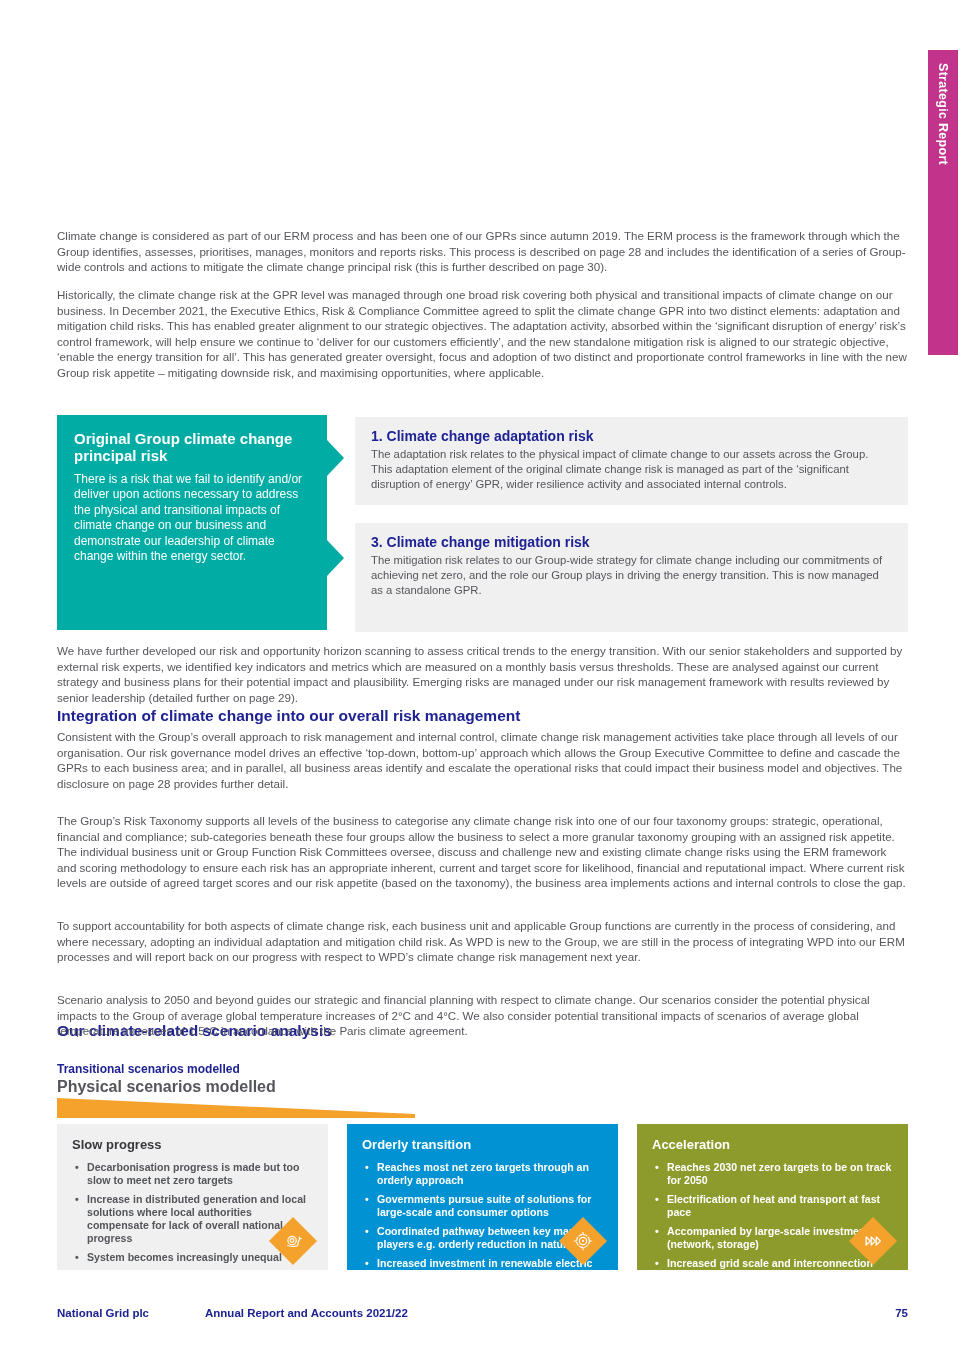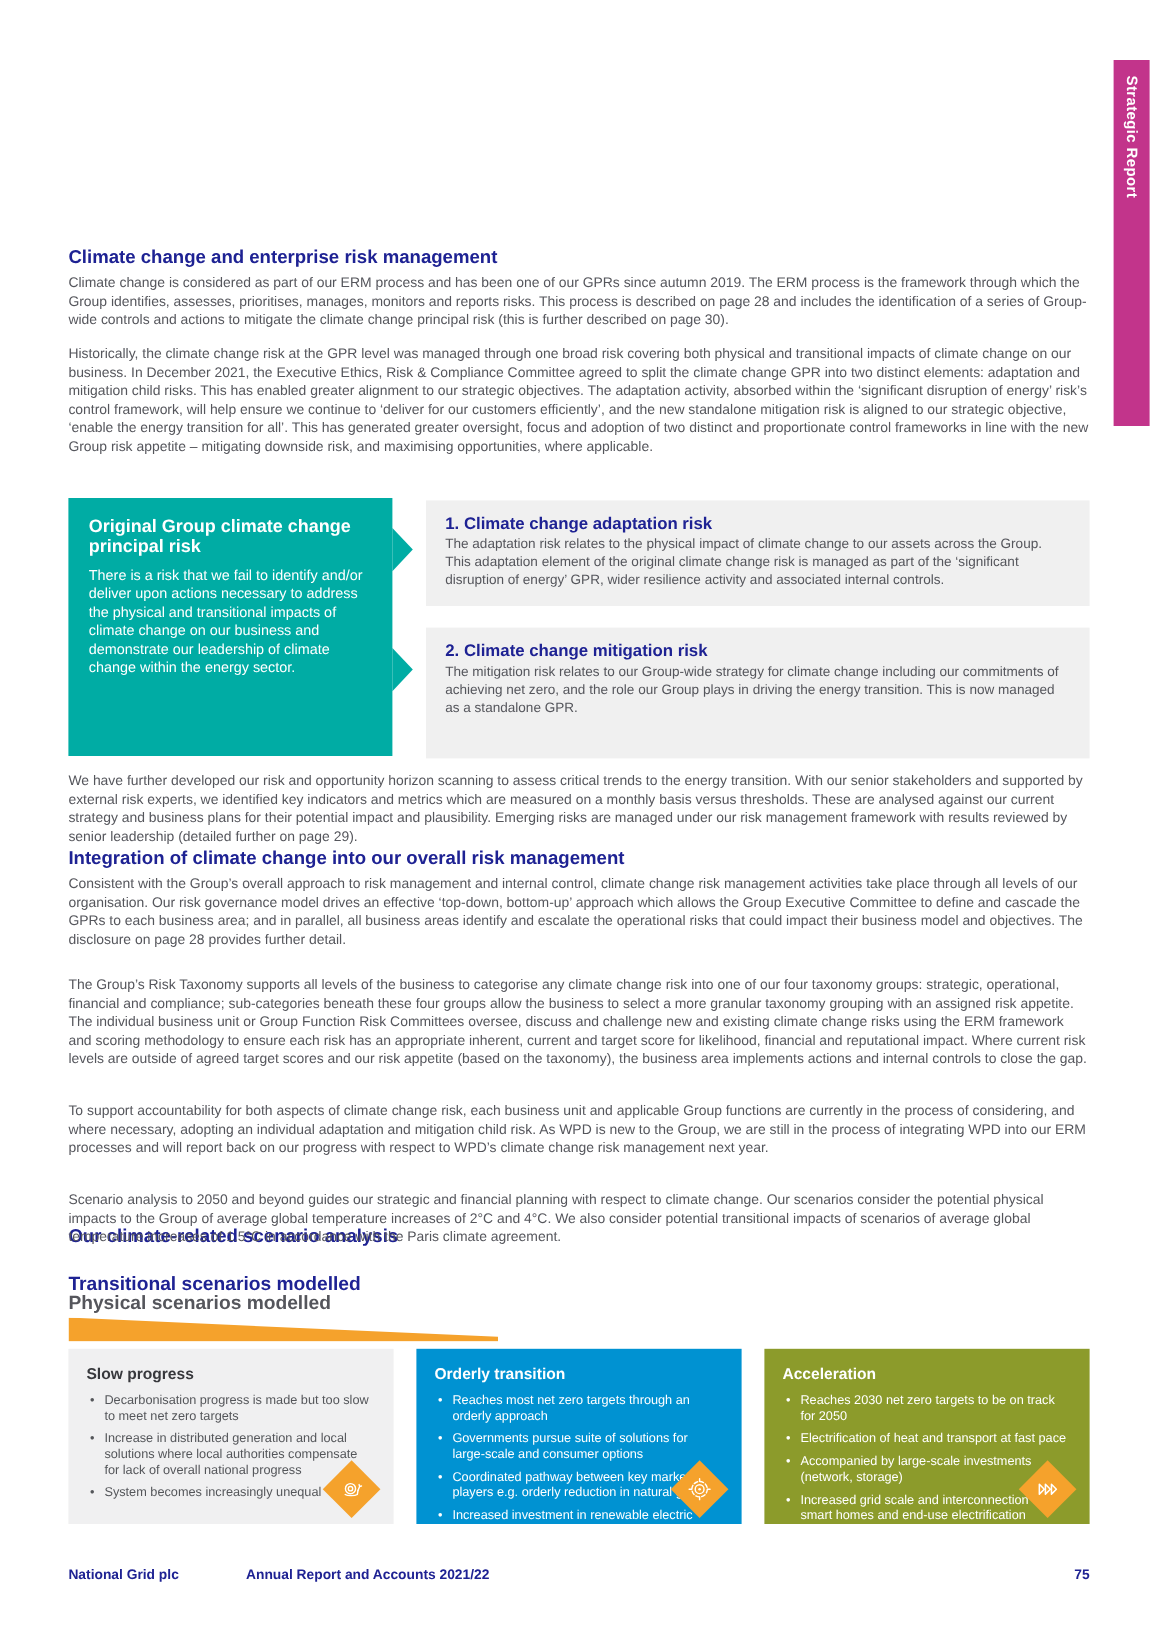--- a/index.html
+++ b/index.html
@@ -26,72 +26,71 @@
   .teal-arrow{position:absolute;left:270px;width:0;height:0;
     border-top:18px solid transparent;border-bottom:18px solid transparent;
     border-left:17px solid #00ACA4;}
   .teal-arrow.a1{top:25px;} .teal-arrow.a2{top:125px;}
   .gbox{position:absolute;left:298px;width:553px;background:#F0F0F0;box-sizing:border-box;
     padding:11px 16px;}
   .gbox.b1{top:2px;height:88px;} .gbox.b2{top:108px;height:109px;}
   .gbox-title{font-size:14px;font-weight:bold;color:#1E2293;margin:0 0 3px 0;}
   .gbox-body{font-size:11.3px;line-height:1.32;color:#55565C;}
   
-  .label-blue{left:57px;width:500px;font-size:16px;font-weight:bold;color:#1E2293;}
+  .label-blue{left:57px;width:500px;font-size:12px;font-weight:bold;color:#1E2293;}
   .label-gray{left:57px;width:500px;font-size:16px;font-weight:bold;color:#55565C;}
   
   .wedge{left:57px;top:1098px;width:358px;height:20px;background:#F5A22C;
     -webkit-clip-path:polygon(0 0,100% 80%,100% 100%,0 100%);
     clip-path:polygon(0 0,100% 80%,100% 100%,0 100%);}
   
   .cards{left:57px;top:1124px;width:851px;height:174px;display:flex;gap:19px;}
   .card{flex:0 0 271px;height:146px;box-sizing:border-box;padding:13px 15px;position:relative;}
   .card.c1{background:#F0F0F1;color:#54565A;}
   .card.c1 .card-title{color:#37383C;}
   .card.c2{background:#0092D2;color:#fff;}
   .card.c3{background:#8C9B2B;color:#fff;}
   .card-title{font-size:13px;font-weight:bold;margin:0 0 9px 0;}
   .card ul{margin:0;padding:0;list-style:none;font-size:10.6px;line-height:1.22;}
-  .card ul li{position:relative;padding-left:15px;margin-bottom:6px;}
+  .card ul li{position:relative;padding-left:15px;margin-bottom:6px;font-weight:bold;}
   .card ul li::before{content:"\2022";position:absolute;left:3px;top:0;}
   .diamond{position:absolute;right:18px;bottom:12px;width:34px;height:34px;background:#F5A22C;
     transform:rotate(45deg);display:flex;align-items:center;justify-content:center;}
   .diamond svg{transform:rotate(-45deg);}
   
   .footer{left:57px;top:1307px;width:851px;display:flex;align-items:baseline;
     font-size:11.5px;font-weight:bold;color:#1E2293;}
   .footer .report{margin-left:56px;}
   .footer .pagenum{margin-left:auto;}
 </style>
 </head>
 <body>
 
 <div class="page">
 
   <div class="abs side-tab">
     <span>Strategic Report</span>
   </div>
 
-  <div class="abs h2" style="top:206px;">Climate change and enterprise risk management</div>
   <div class="abs body-p" style="top:228px;">Climate change is considered as part of our ERM process and has been one of our GPRs since autumn 2019. The ERM process is the framework through which the Group identifies, assesses, prioritises, manages, monitors and reports risks. This process is described on page 28 and includes the identification of a series of Group-wide controls and actions to mitigate the climate change principal risk (this is further described on page 30).</div>
   <div class="abs body-p" style="top:287px;">Historically, the climate change risk at the GPR level was managed through one broad risk covering both physical and transitional impacts of climate change on our business. In December 2021, the Executive Ethics, Risk &amp; Compliance Committee agreed to split the climate change GPR into two distinct elements: adaptation and mitigation child risks. This has enabled greater alignment to our strategic objectives. The adaptation activity, absorbed within the ‘significant disruption of energy’ risk’s control framework, will help ensure we continue to ‘deliver for our customers efficiently’, and the new standalone mitigation risk is aligned to our strategic objective, ‘enable the energy transition for all’. This has generated greater oversight, focus and adoption of two distinct and proportionate control frameworks in line with the new Group risk appetite – mitigating downside risk, and maximising opportunities, where applicable.</div>
 
   <div class="abs graphic-row">
     <div class="teal-box">
       <div class="teal-title">Original Group climate change principal risk</div>
       <div class="teal-body">There is a risk that we fail to identify and/or deliver upon actions necessary to address the physical and transitional impacts of climate change on our business and demonstrate our leadership of climate change within the energy sector.</div>
     </div>
     <div class="teal-arrow a1"></div>
     <div class="teal-arrow a2"></div>
     <div class="gbox b1">
       <div class="gbox-title">1. Climate change adaptation risk</div>
       <div class="gbox-body">The adaptation risk relates to the physical impact of climate change to our assets across the Group. This adaptation element of the original climate change risk is managed as part of the ‘significant disruption of energy’ GPR, wider resilience activity and associated internal controls.</div>
     </div>
     <div class="gbox b2">
-      <div class="gbox-title">2. Climate change mitigation risk</div>
+      <div class="gbox-title">3. Climate change mitigation risk</div>
       <div class="gbox-body">The mitigation risk relates to our Group-wide strategy for climate change including our commitments of achieving net zero, and the role our Group plays in driving the energy transition. This is now managed as a standalone GPR.</div>
     </div>
   </div>
 
   <div class="abs body-p" style="top:643px;">We have further developed our risk and opportunity horizon scanning to assess critical trends to the energy transition. With our senior stakeholders and supported by external risk experts, we identified key indicators and metrics which are measured on a monthly basis versus thresholds. These are analysed against our current strategy and business plans for their potential impact and plausibility. Emerging risks are managed under our risk management framework with results reviewed by senior leadership (detailed further on page 29).</div>
 
   <div class="abs h2" style="top:707px;">Integration of climate change into our overall risk management</div>
   <div class="abs body-p" style="top:729px;">Consistent with the Group’s overall approach to risk management and internal control, climate change risk management activities take place through all levels of our organisation. Our risk governance model drives an effective ‘top-down, bottom-up’ approach which allows the Group Executive Committee to define and cascade the GPRs to each business area; and in parallel, all business areas identify and escalate the operational risks that could impact their business model and objectives. The disclosure on page 28 provides further detail.</div>
   <div class="abs body-p" style="top:813px;">The Group’s Risk Taxonomy supports all levels of the business to categorise any climate change risk into one of our four taxonomy groups: strategic, operational, financial and compliance; sub-categories beneath these four groups allow the business to select a more granular taxonomy grouping with an assigned risk appetite. The individual business unit or Group Function Risk Committees oversee, discuss and challenge new and existing climate change risks using the ERM framework and scoring methodology to ensure each risk has an appropriate inherent, current and target score for likelihood, financial and reputational impact. Where current risk levels are outside of agreed target scores and our risk appetite (based on the taxonomy), the business area implements actions and internal controls to close the gap.</div>
   <div class="abs body-p" style="top:918px;">To support accountability for both aspects of climate change risk, each business unit and applicable Group functions are currently in the process of considering, and where necessary, adopting an individual adaptation and mitigation child risk. As WPD is new to the Group, we are still in the process of integrating WPD into our ERM processes and will report back on our progress with respect to WPD’s climate change risk management next year.</div>

